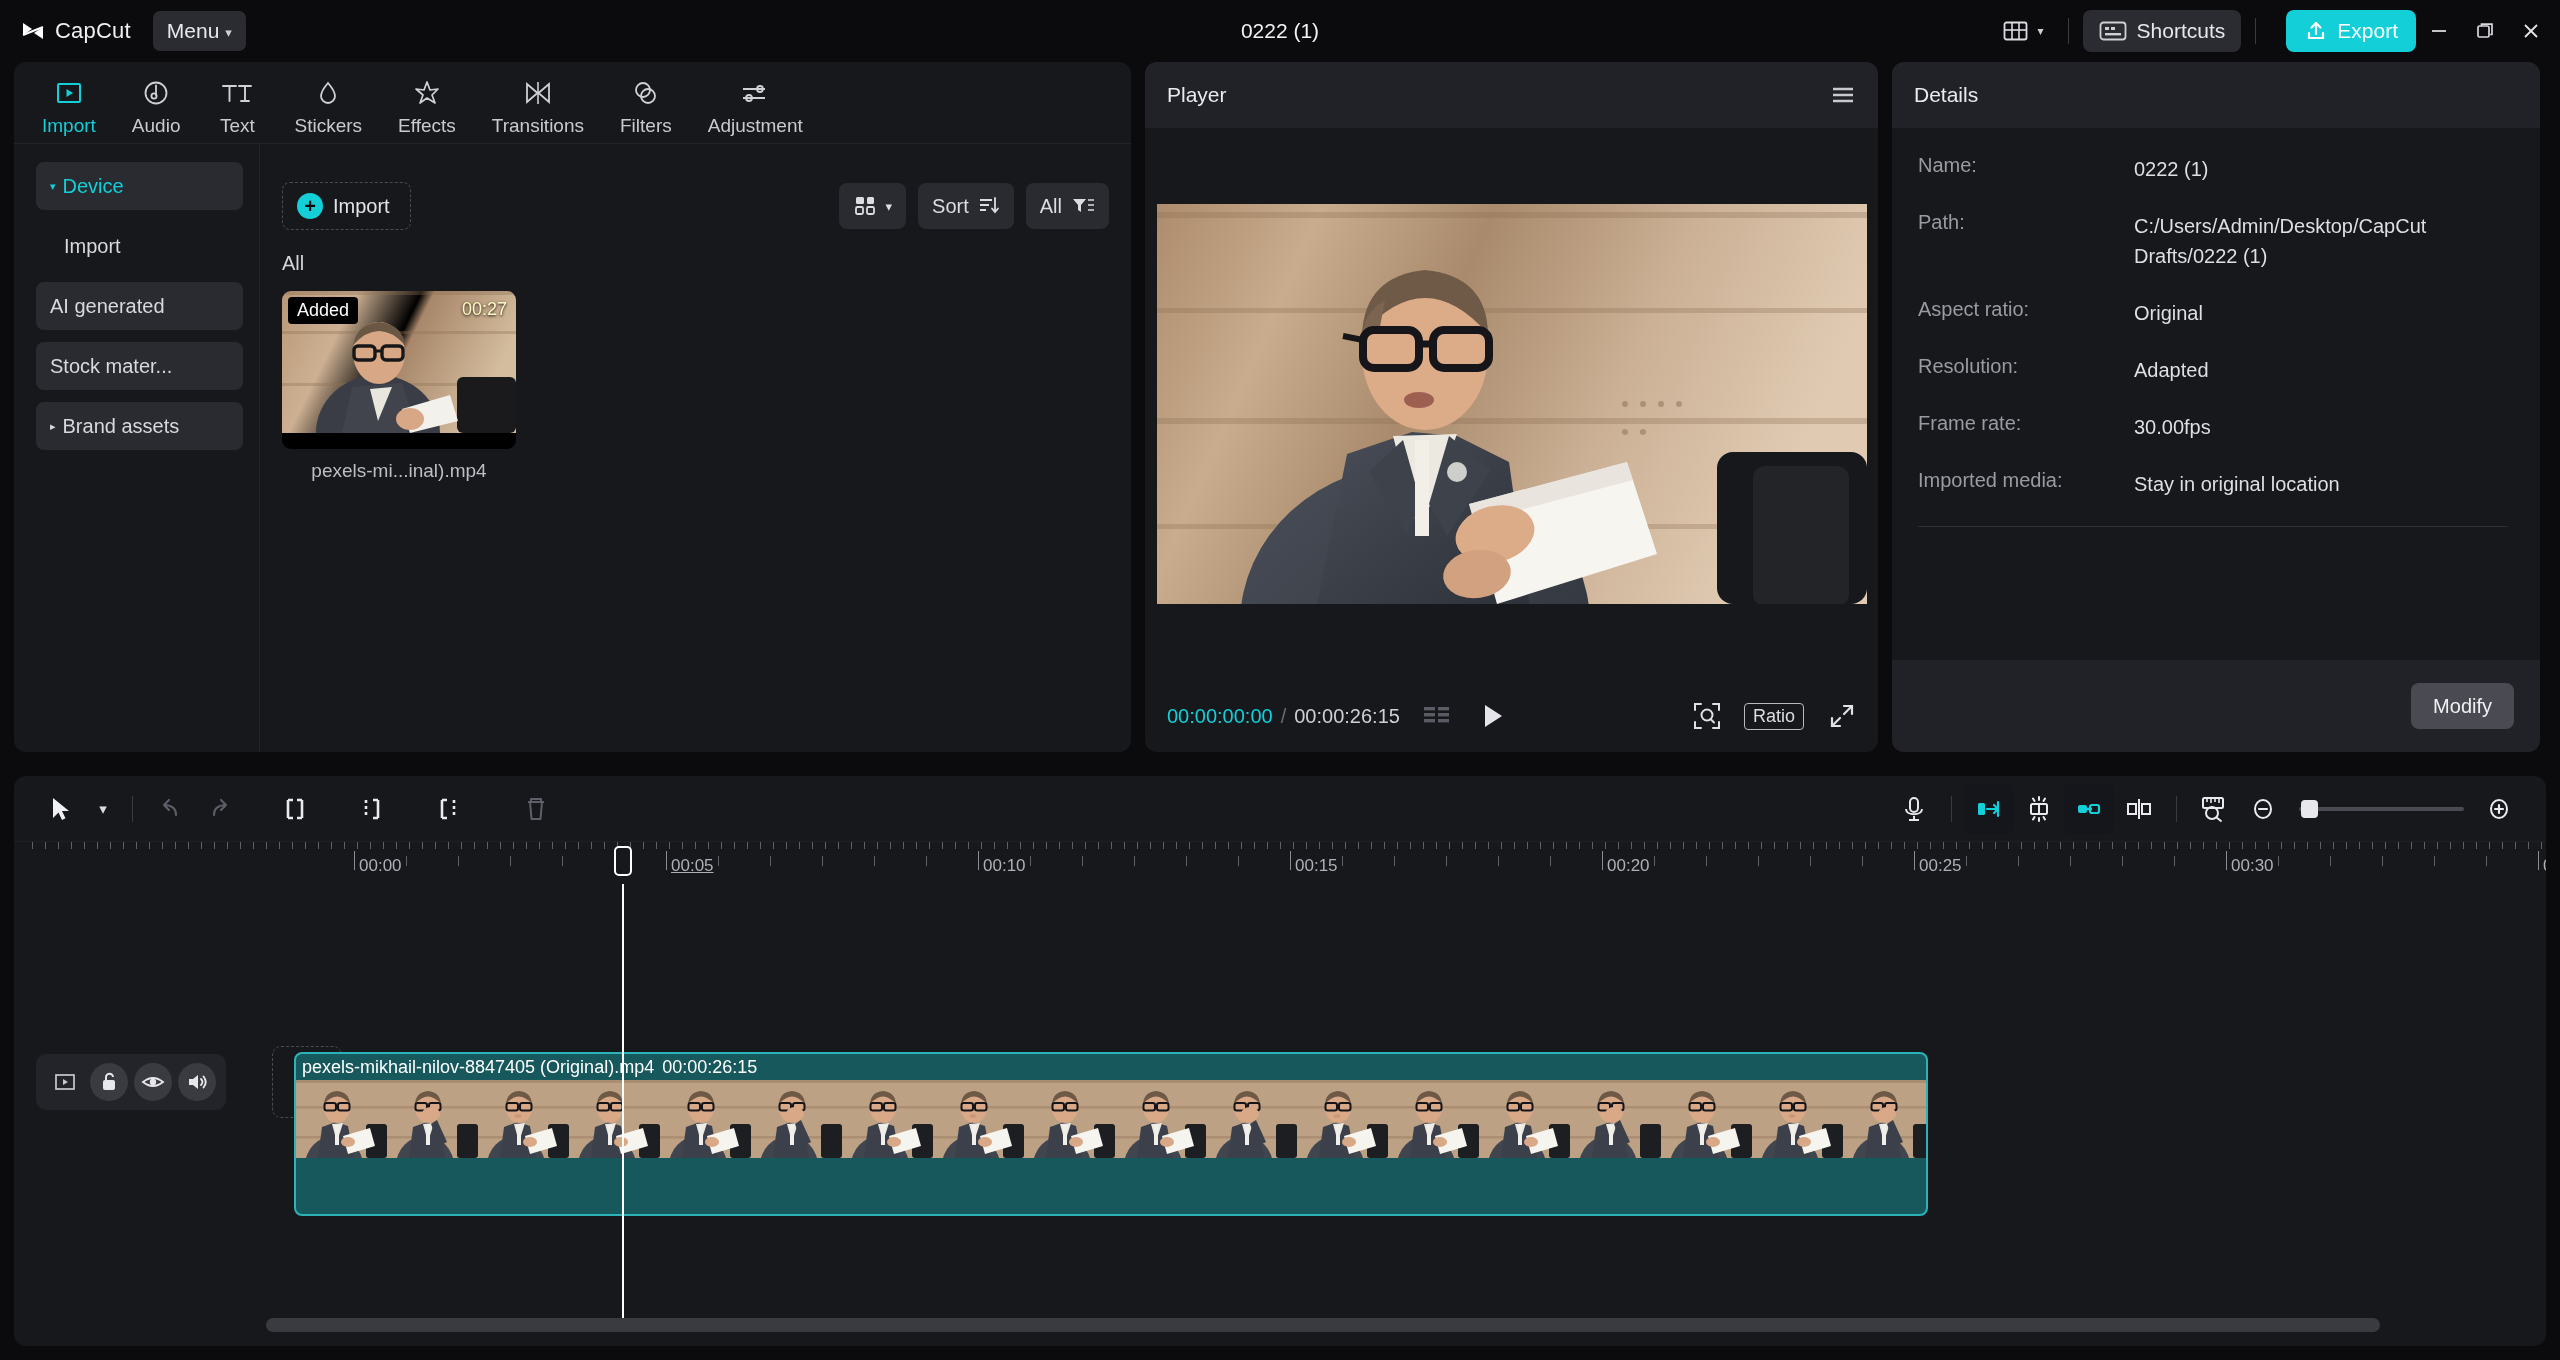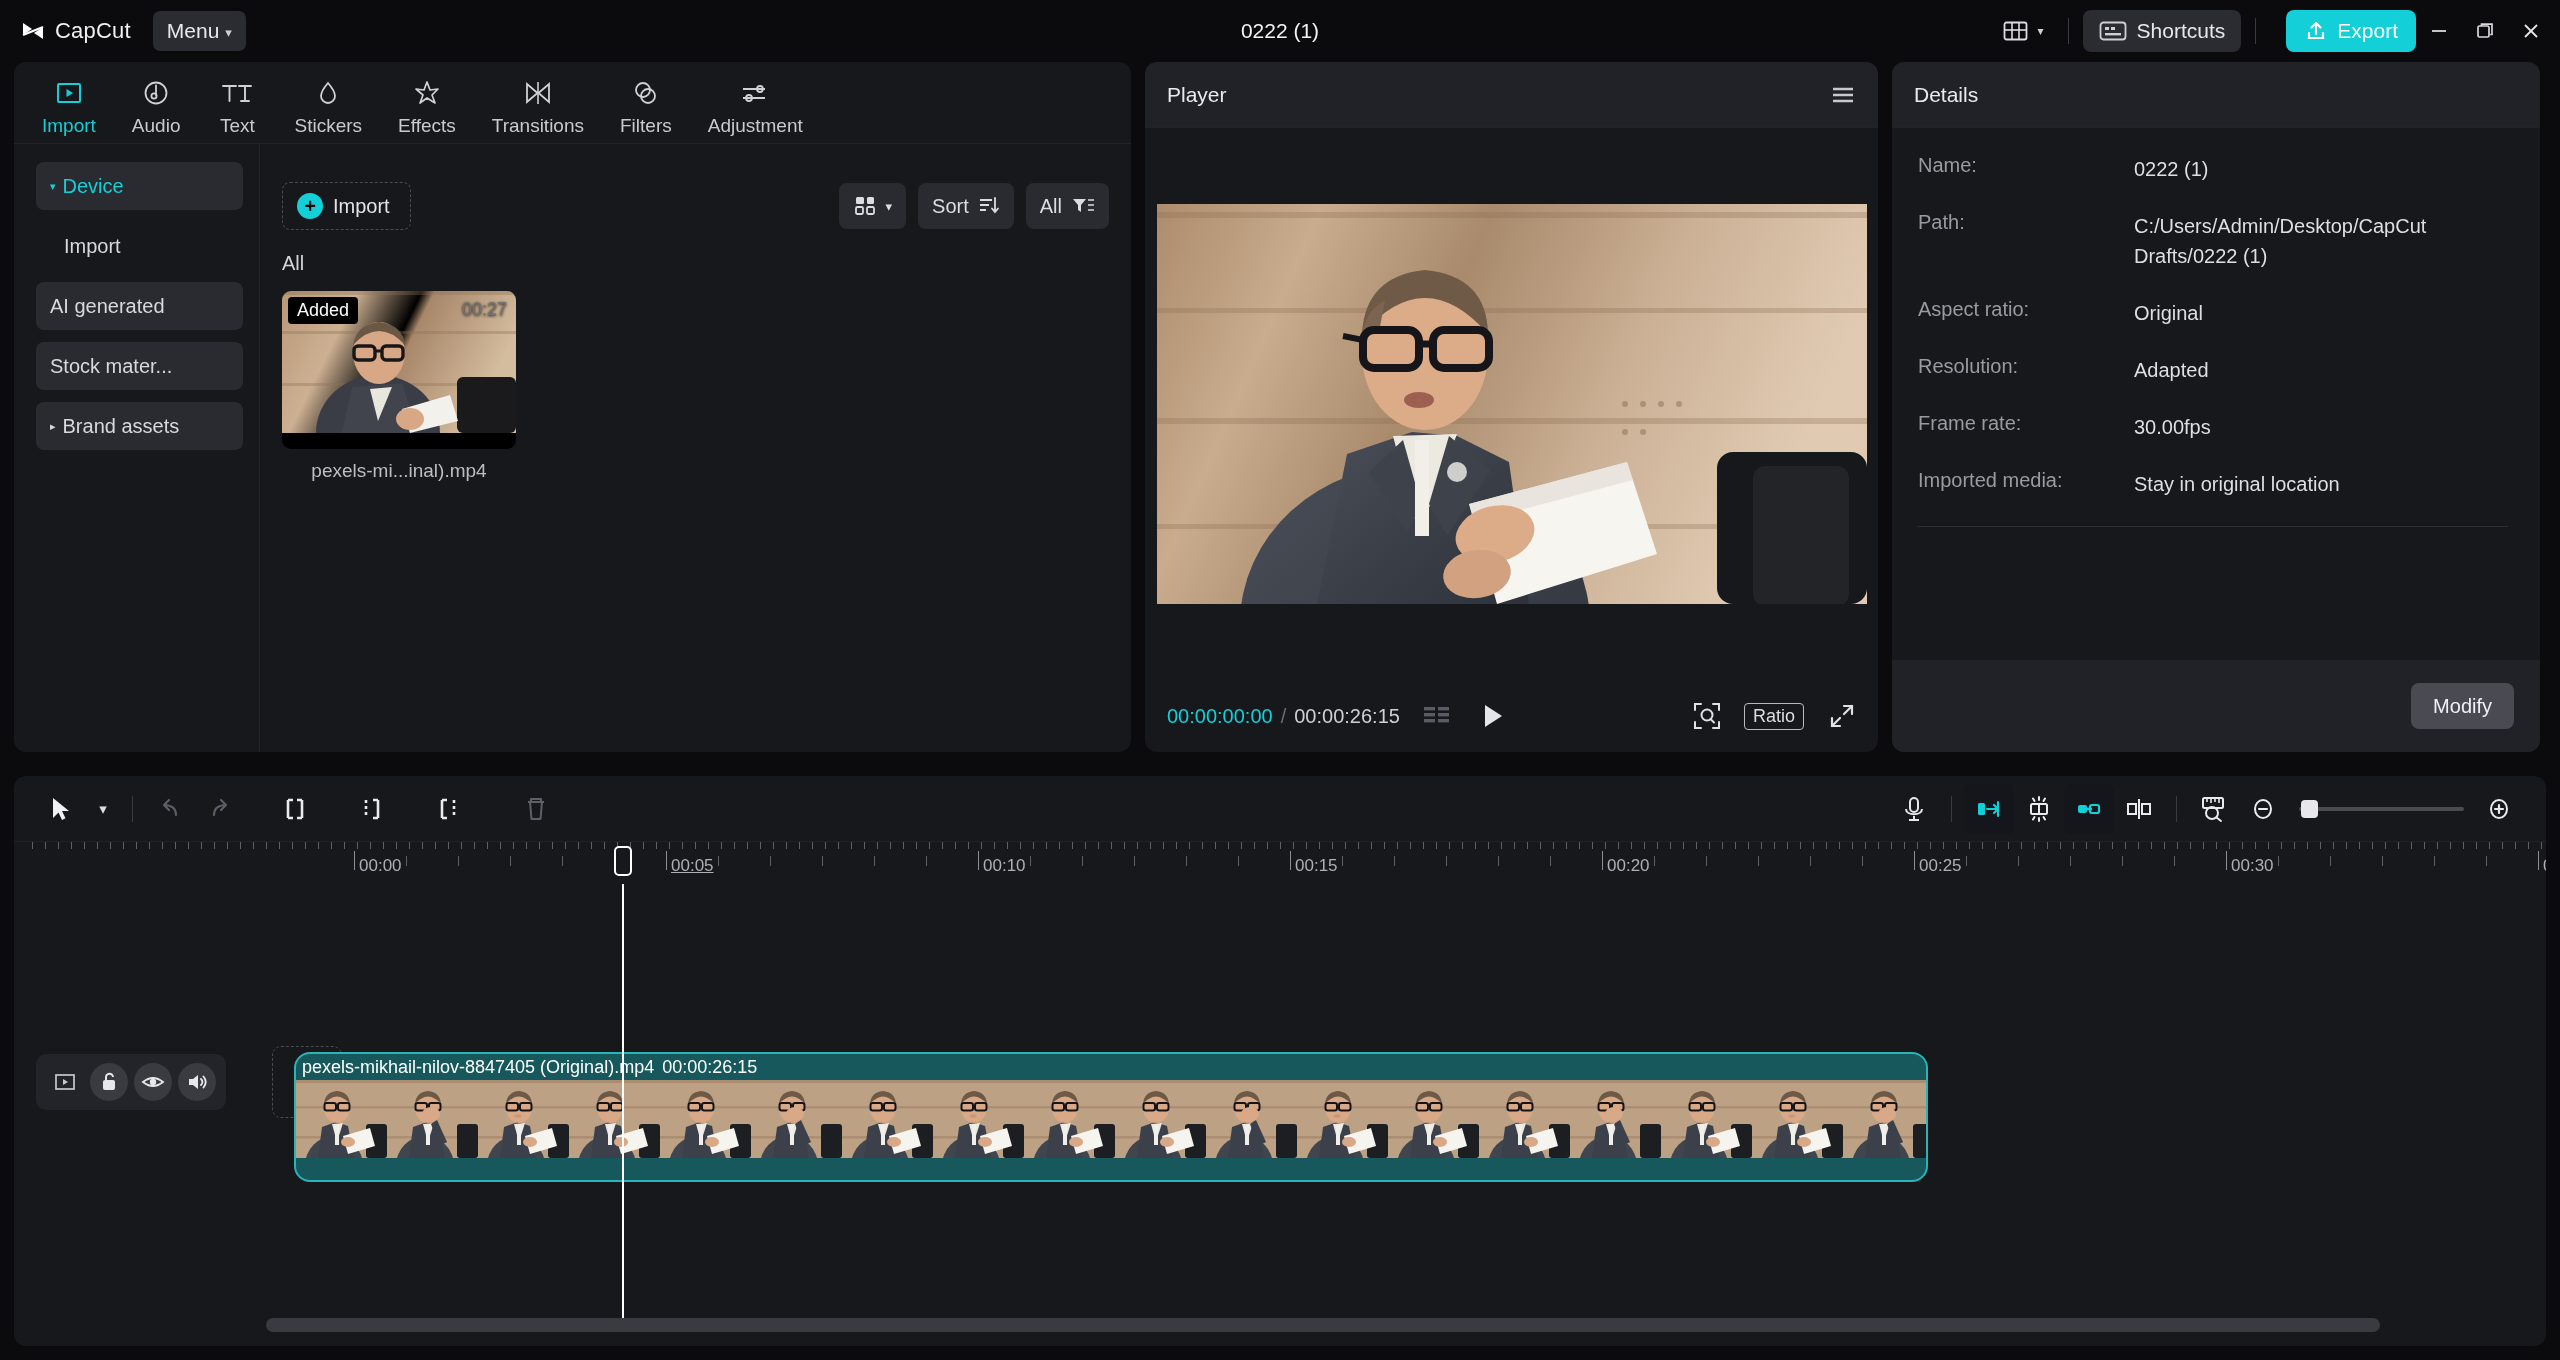--- a/index.html
+++ b/index.html
@@ -135,21 +135,21 @@
   .thumb {
     width: 234px; height: 158px; border-radius: 9px; overflow: hidden;
     position: relative; background: #000;
   }
   .thumb .pic { position: absolute; inset: 0; }
   .badge-added {
     position: absolute; left: 6px; top: 6px; background: #000;
     color: #fff; font-size: 18px; padding: 3px 9px; border-radius: 4px;
   }
   .badge-dur {
-    position: absolute; right: 9px; top: 8px; color: #737373;
+    position: absolute; right: 9px; top: 8px; color: #fef9c3;
     font-size: 18px; text-shadow: 0 1px 3px #000;
   }
   .card-name {
     margin-top: 11px; font-size: 19px; color: #bdbdc4;
     text-align: center; white-space: nowrap; overflow: hidden;
   }
 
   
   .player-panel {
     width: 733px; height: 690px; margin-left: 14px;
@@ -252,21 +252,21 @@
   .edit-chip {
     position: absolute; left: 258px; top: 162px;
     width: 70px; height: 72px; border-radius: 9px;
     border: 1px dashed #4a4b52; display: flex;
     align-items: center; justify-content: center; cursor: pointer;
   }
   .track-area { flex: 1; position: relative; }
 
   .clip {
     position: absolute; left: 12px; top: 168px;
-    width: 1634px; height: 130px; border-radius: 16px;
+    width: 1634px; height: 164px; border-radius: 8px;
     background: #17585c; overflow: hidden; cursor: pointer;
     border: 2px solid #2bb3b8;
   }
   .clip-header {
     height: 26px; display: flex; align-items: center; gap: 8px;
     padding: 0 6px; color: #ffffff; font-size: 18px;
     white-space: nowrap;
   }
   .clip-film { display: flex; height: 78px; overflow: hidden; }
   .film-cell { width: 91px; height: 78px; flex: none; overflow: hidden; position: relative; }

